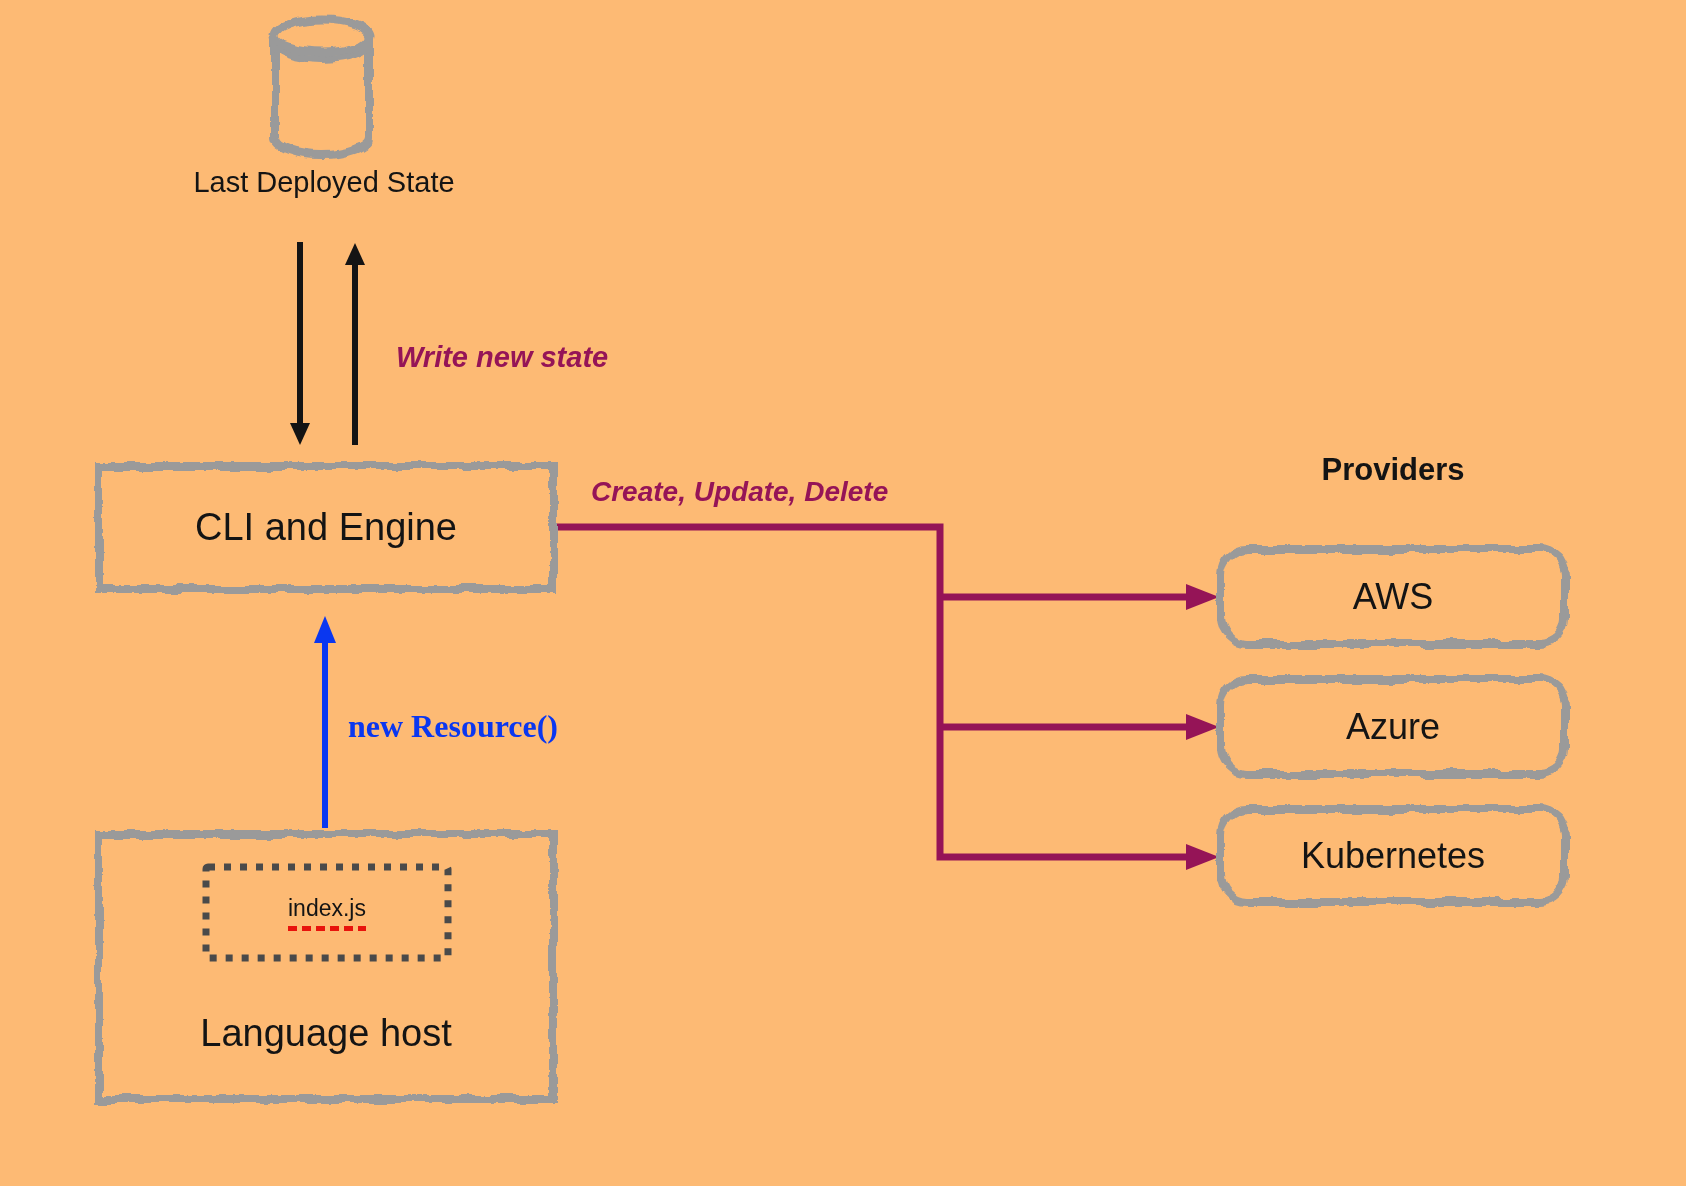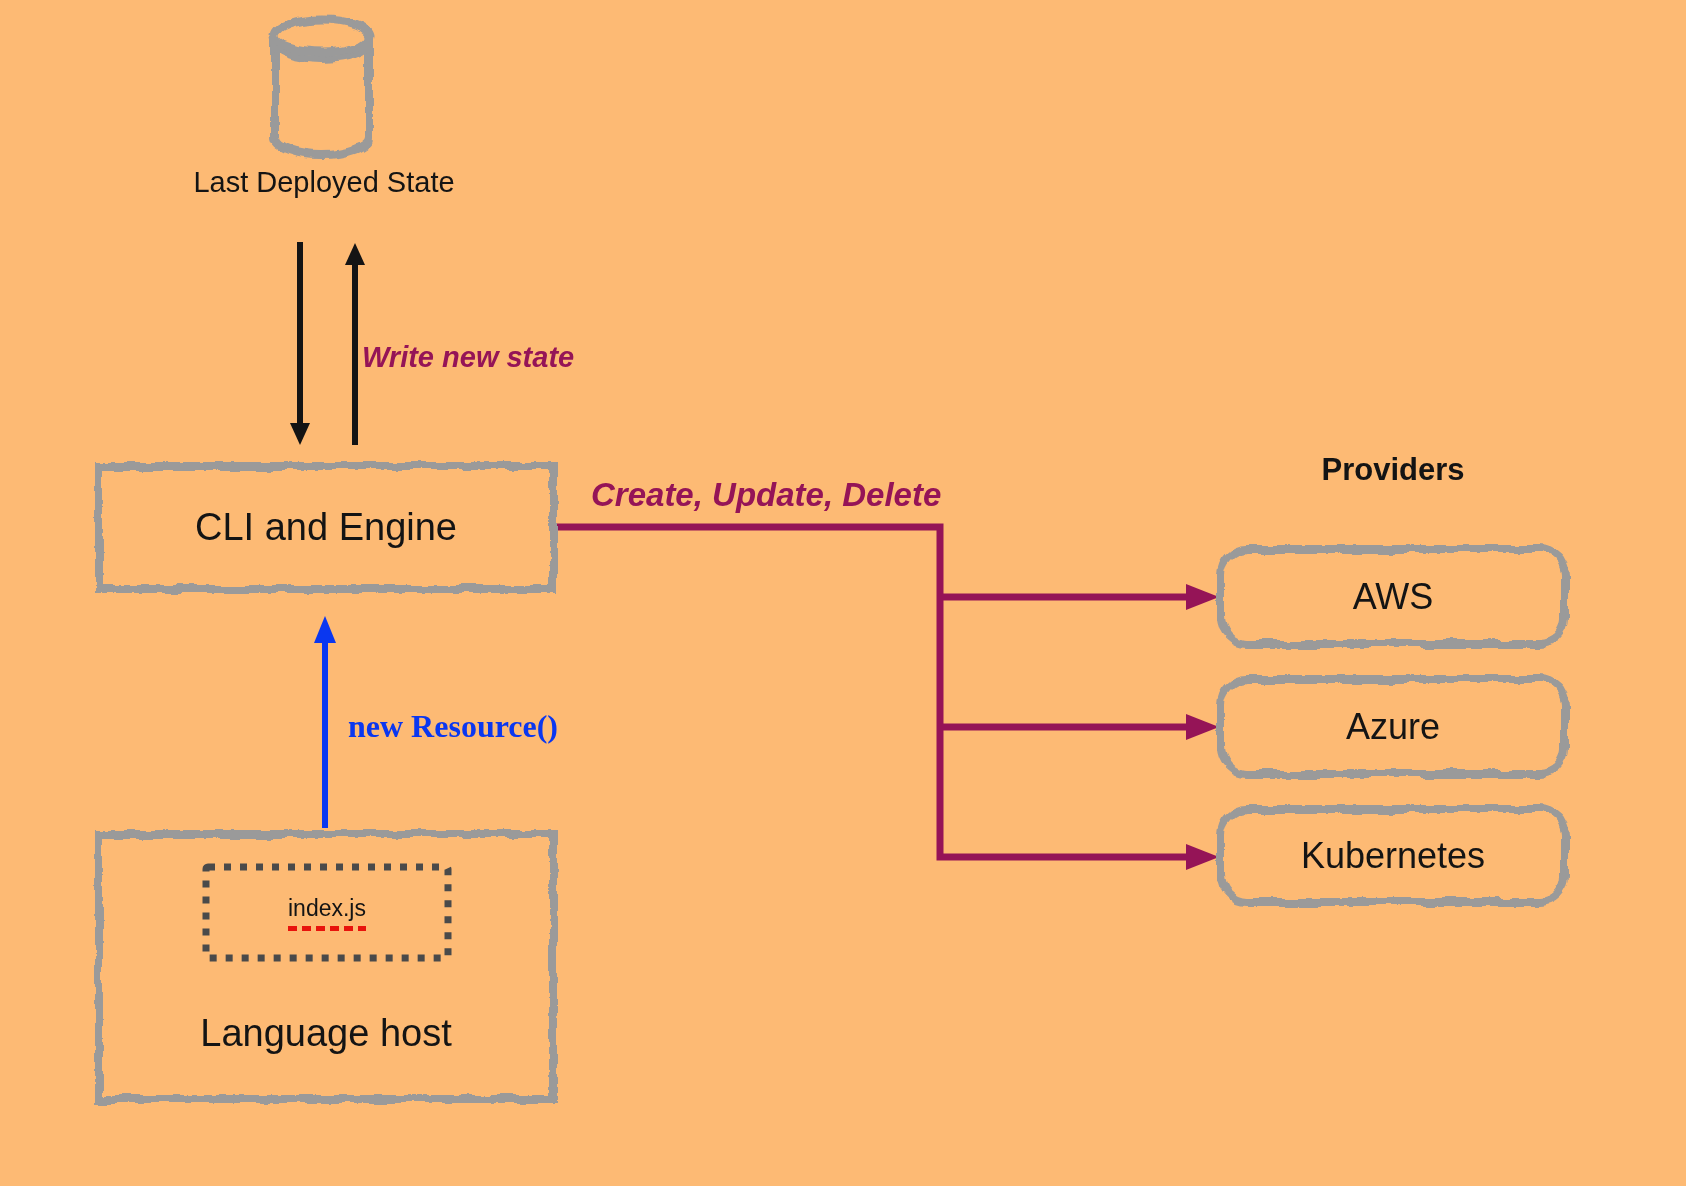--- a/index.html
+++ b/index.html
@@ -26,26 +26,26 @@
     filter:url(#roughen);
   }
   .rounded { border-radius:30px; }
 
   .node-label { position:absolute; inset:0; display:flex; align-items:center; justify-content:center; }
 
   #cylinder { position:absolute; left:258px; top:8px; }
   #state-label { position:absolute; left:154px; top:166px; width:340px; text-align:center; font-size:29px; }
 
   #write-state-label {
-    position:absolute; left:362px; top:341px;
+    position:absolute; left:396px; top:341px;
     font-size:29px; font-style:italic; font-weight:bold; color:var(--maroon, #951457);
   }
   #crud-label {
     position:absolute; left:591px; top:476px;
-    font-size:33px; font-style:italic; font-weight:bold; color:var(--maroon, #951457);
+    font-size:28px; font-style:italic; font-weight:bold; color:var(--maroon, #951457);
   }
   #new-resource-label {
     position:absolute; left:348px; top:708px;
     font-family:Liberation Serif, serif; font-weight:bold; font-size:32px;
     color:var(--blue, #0a37f0);
   }
 
   #cli-box { position:absolute; left:95px; top:462px; width:462px; height:131px; }
   #cli-box .node-label { font-size:38px; }
 

